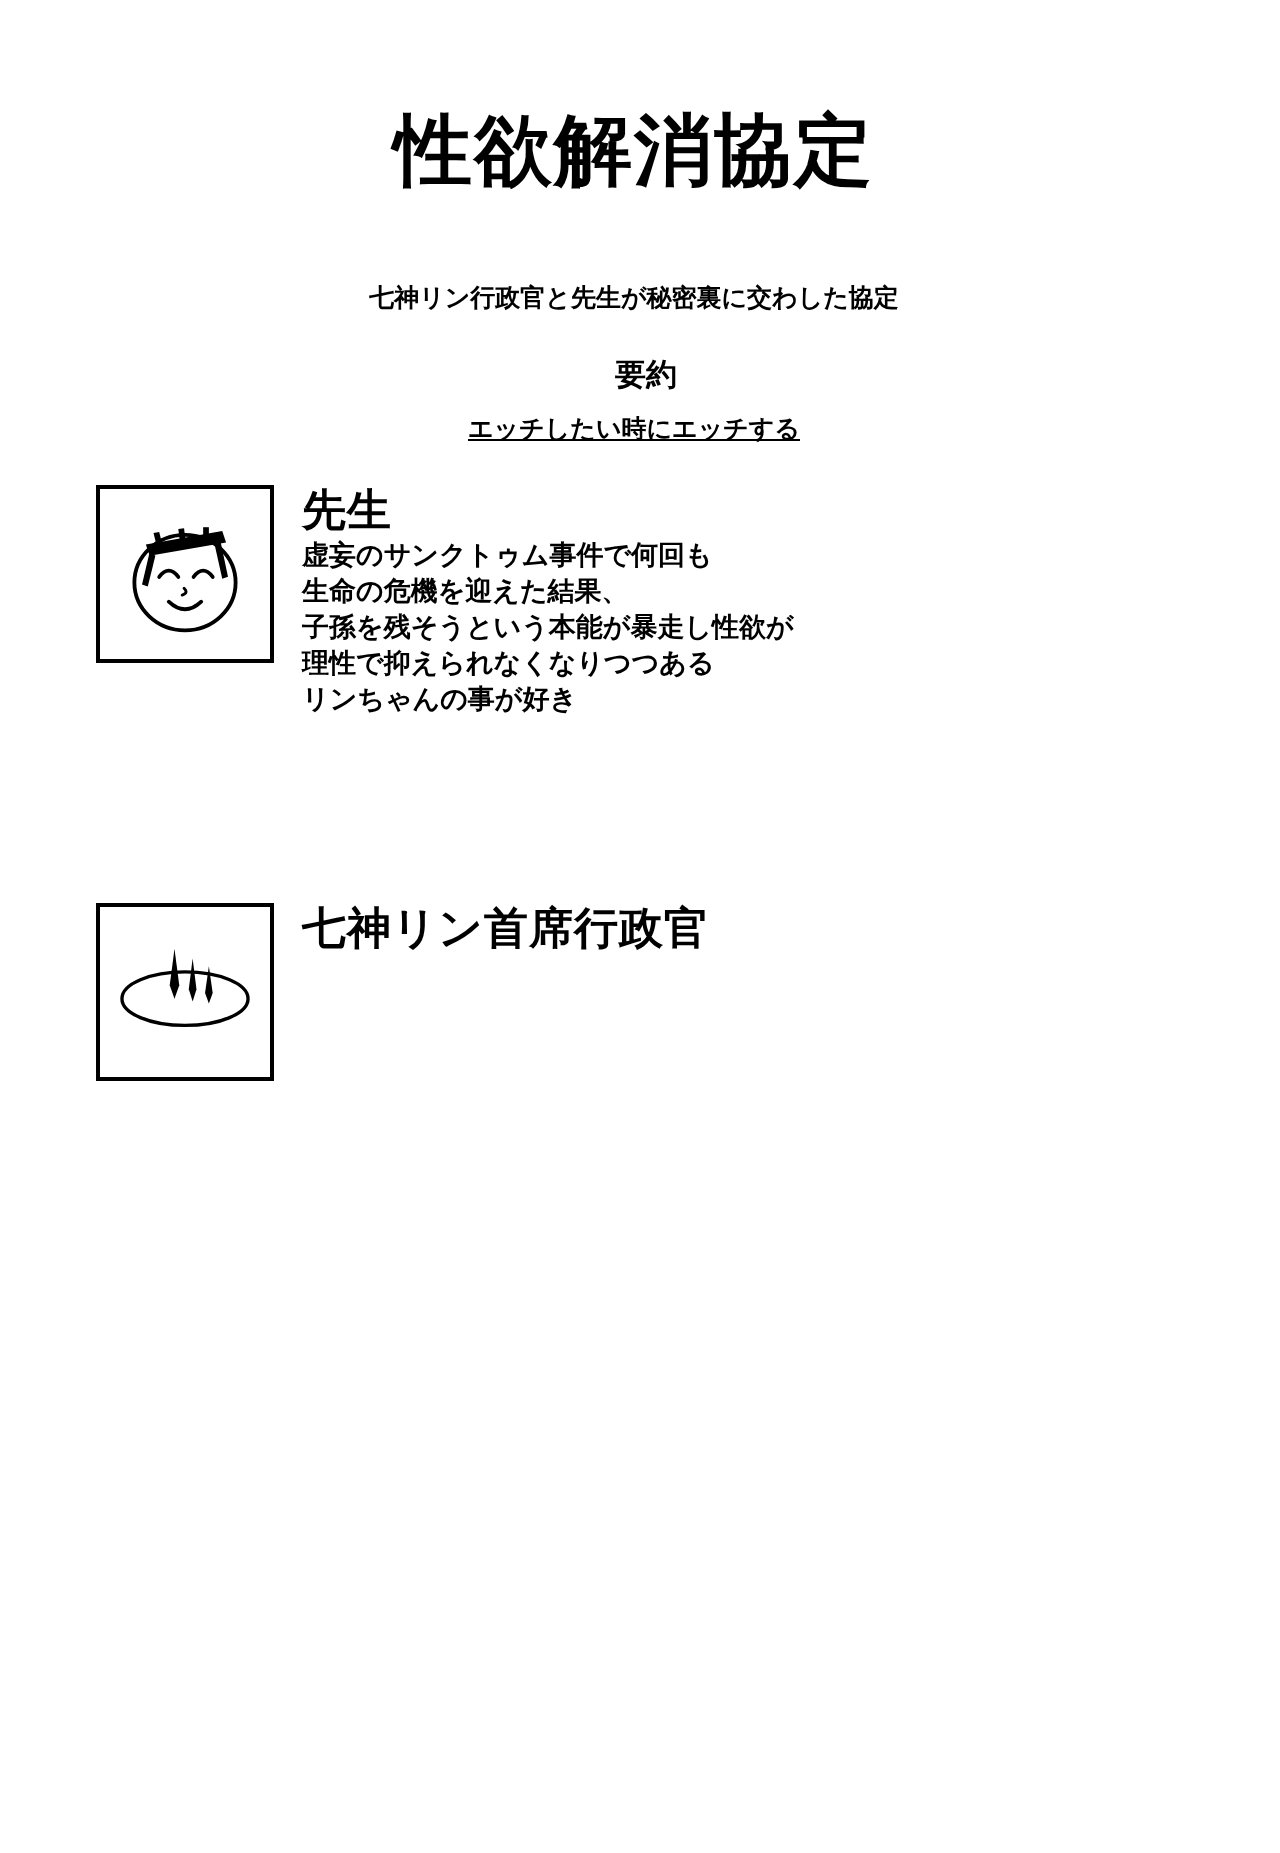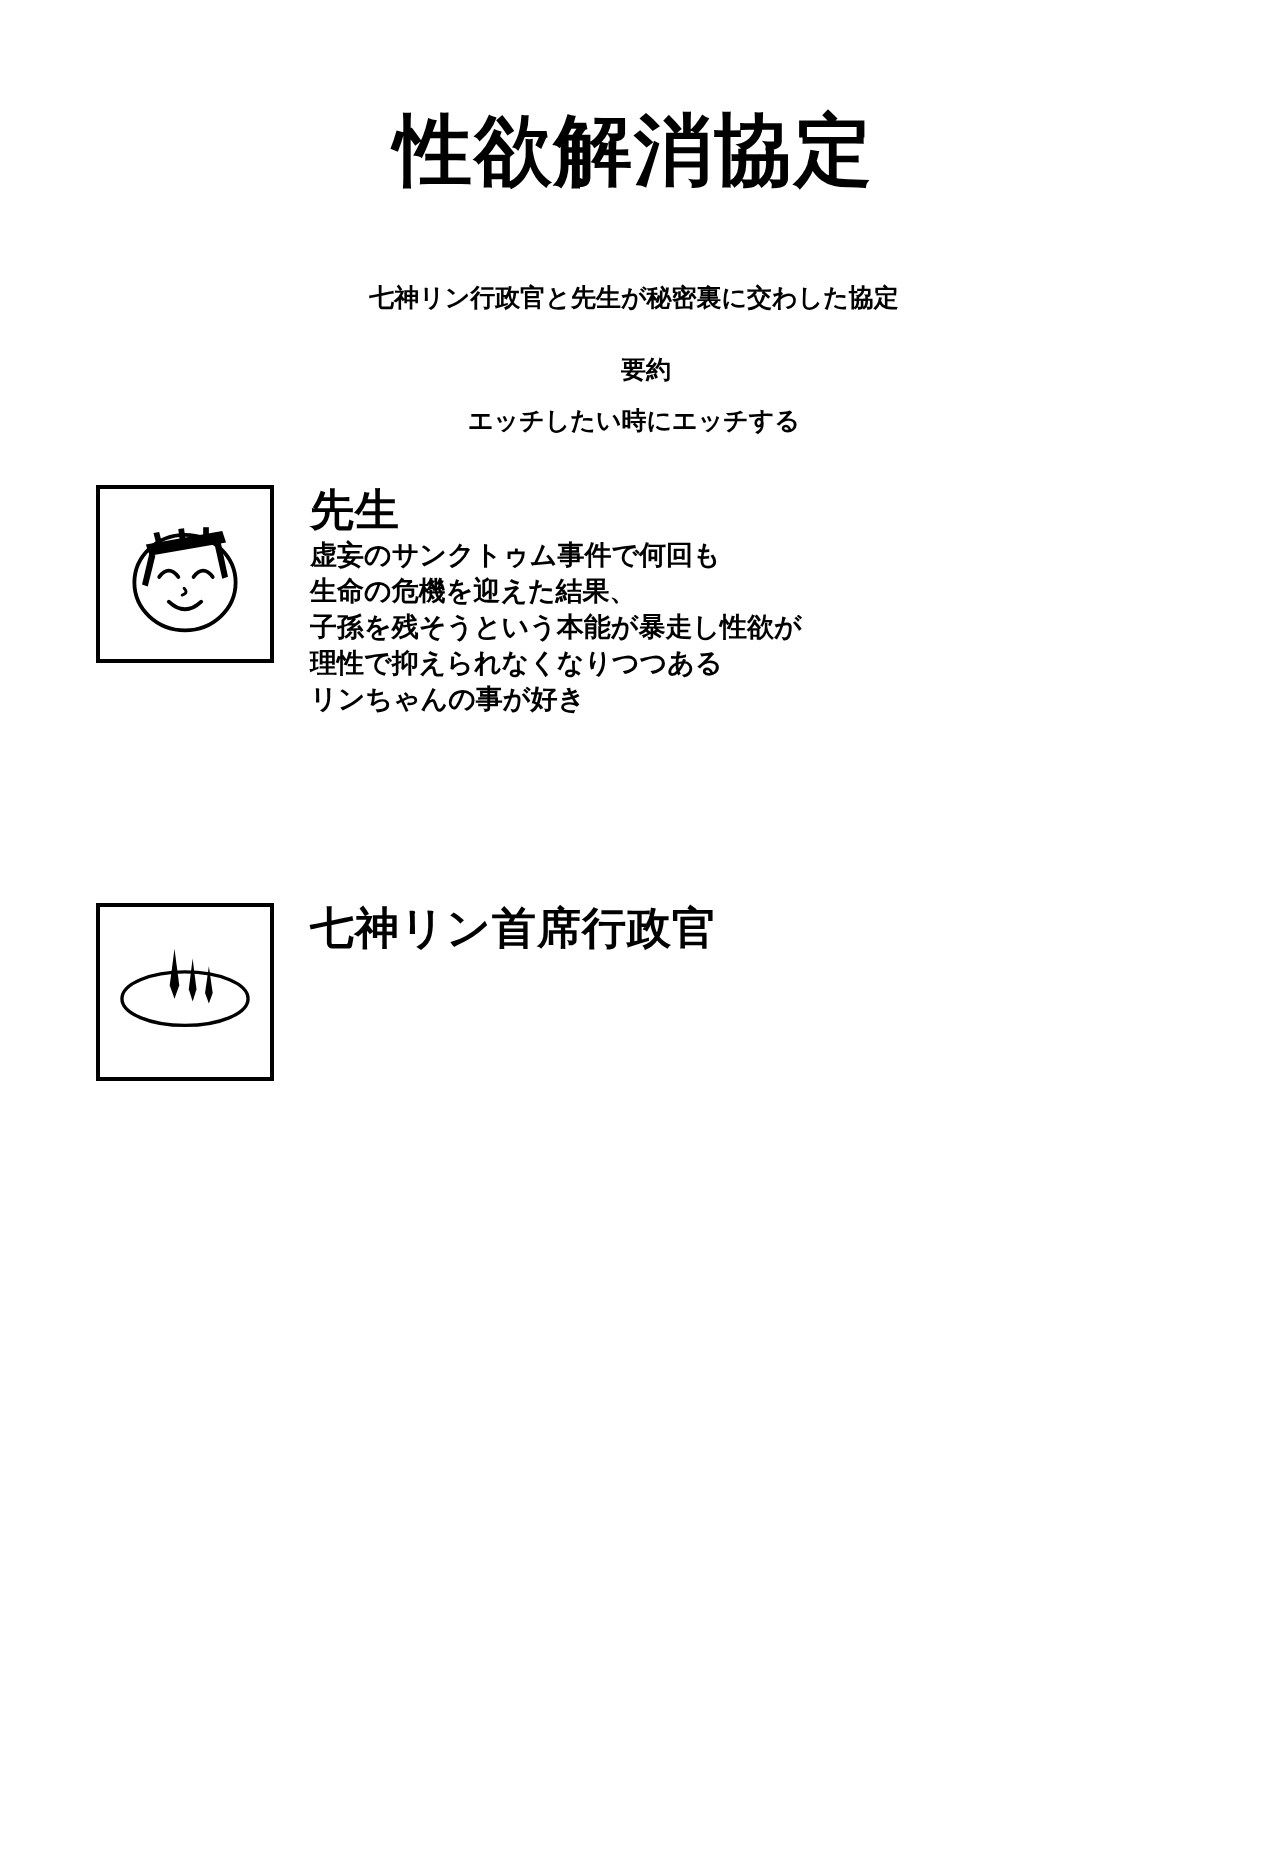--- a/index.html
+++ b/index.html
@@ -34,34 +34,35 @@
   .subtitle {
     text-align: center;
     font-size: 25px;
     font-weight: 700;
     margin: 12px;
     padding-top: 76px;
     line-height: 1.3;
   }
   .summary-label {
     text-align: center;
-    font-size: 25px;
+    font-size: 31px;
     font-weight: 700;
     margin: 16px;
     padding-top: 24px;
     line-height: 1.3;
     padding-left: 24px;
   }
   .summary-text {
     text-align: center;
     font-size: 25px;
     font-weight: 700;
     margin: 0;
     padding-top: 2px;
     line-height: 1.3;
+    text-decoration: underline;
   }
 
   
   .entry {
     position: absolute;
     display: flex;
     align-items: flex-start;
   }
   .entry-1 { left: 96px; top: 485px; }
   .entry-2 { left: 96px; top: 903px; }
@@ -71,21 +72,21 @@
     height: 178px;
     border: 4px solid #000;
     box-sizing: border-box;
     flex: 0 0 auto;
     background: #fff;
     position: relative;
   }
   .portrait svg { display: block; width: 100%; height: 100%; }
 
   .entry-body {
-    margin-left: 36px;
+    margin-left: 28px;
     padding-top: 2px;
   }
   .entry-name {
     font-size: 44px;
     font-weight: 700;
     line-height: 1.05;
     margin: 0 0 4px 0;
     letter-spacing: 1px;
   }
   .entry-desc {

